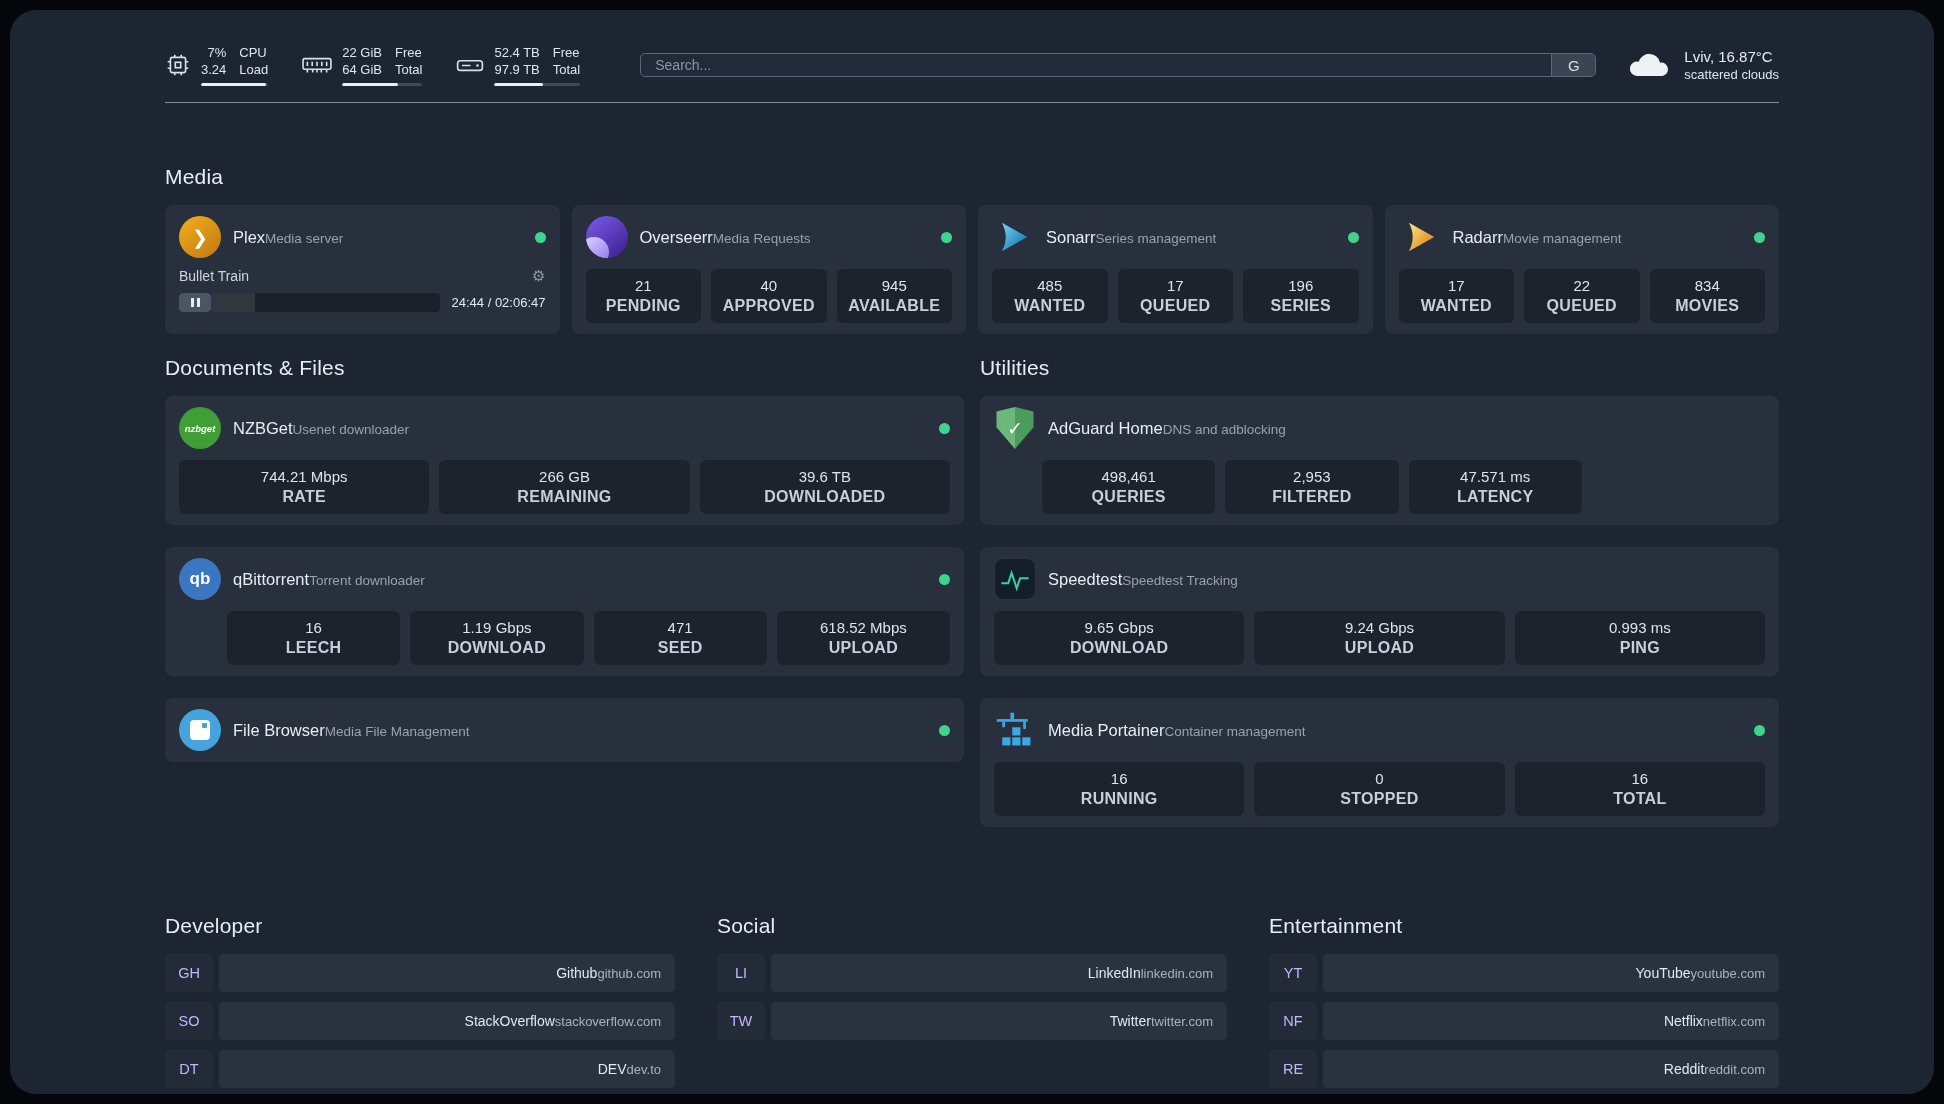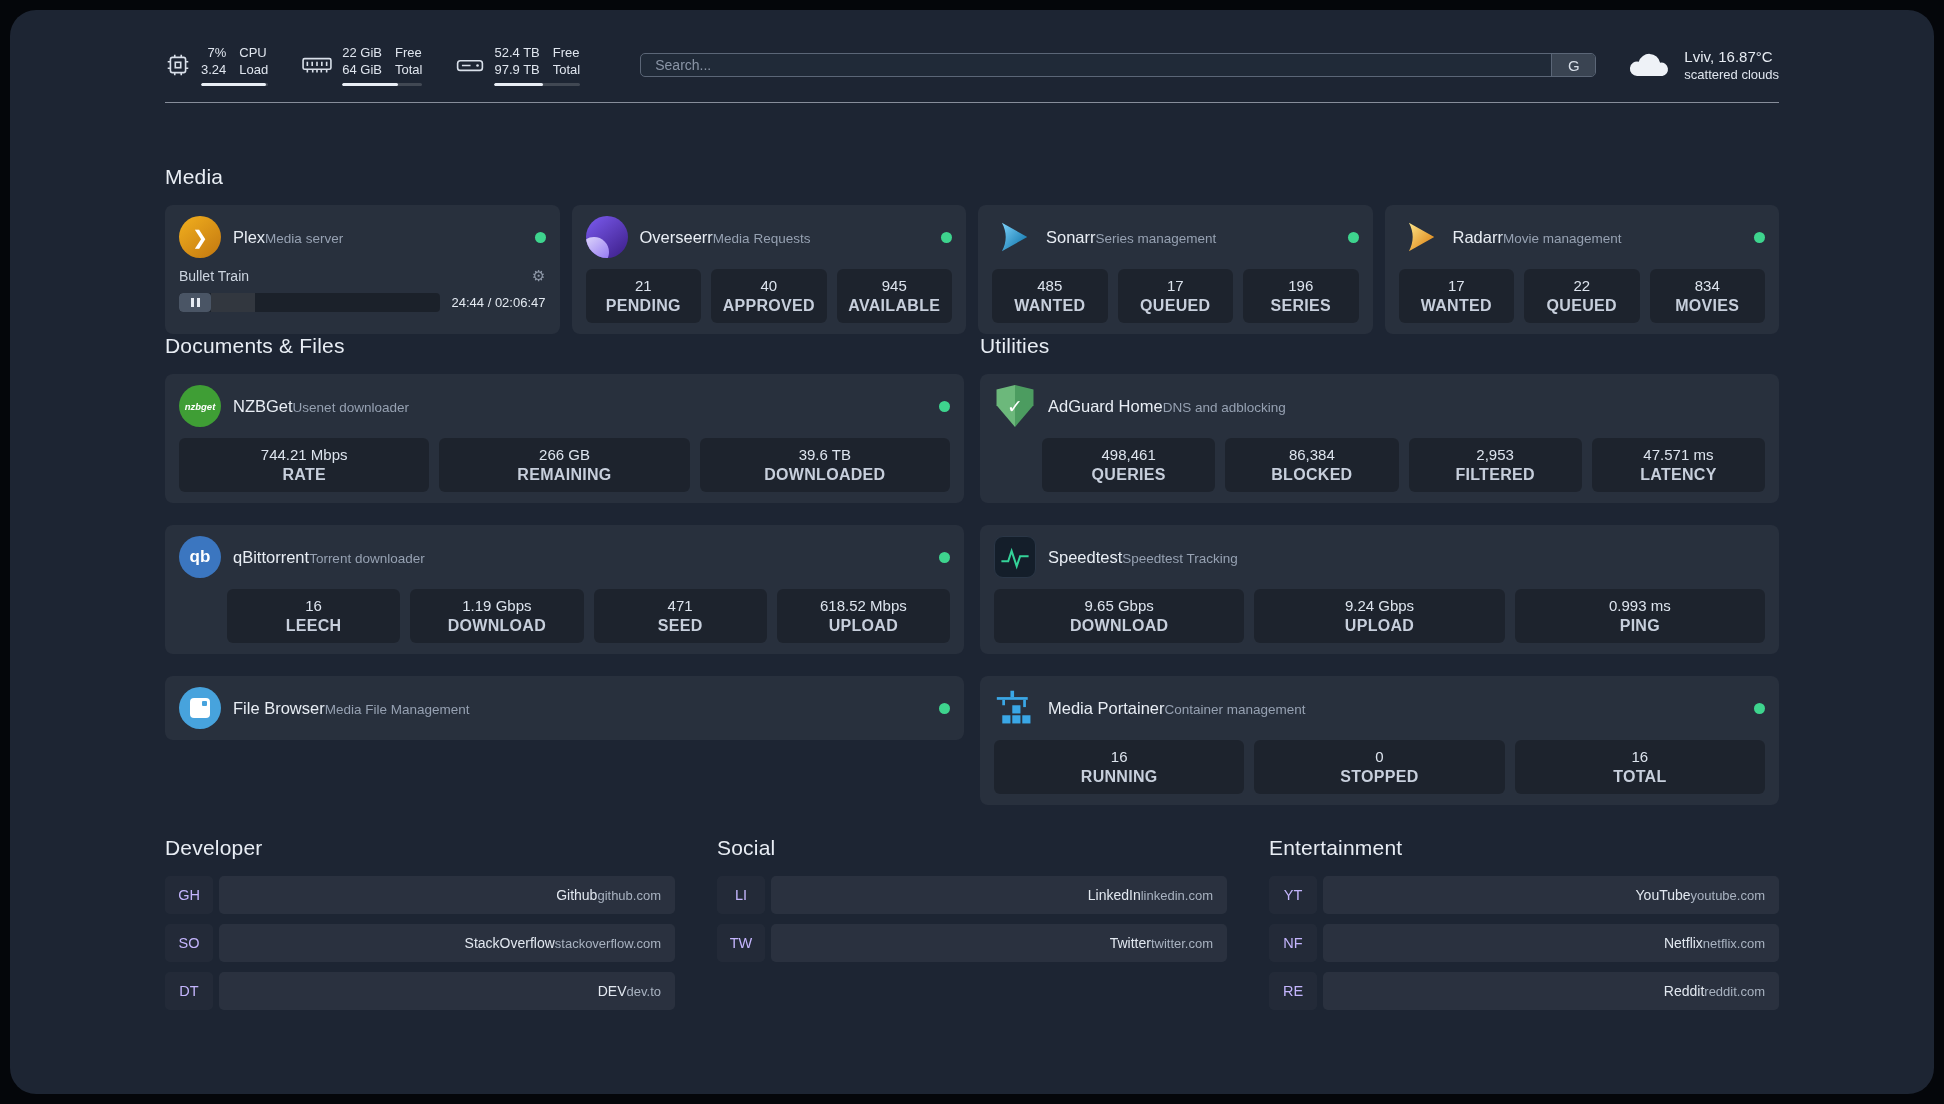--- a/index.html
+++ b/index.html
@@ -89,26 +89,26 @@
   .gear { color:#8f99a9; font-size:15px; cursor:pointer; }
   .pbot { display:flex; align-items:center; gap:12px; margin-top:8px; }
   .strip { flex:1; height:19px; background:rgba(0,0,0,0.30); border-radius:4px;
     display:flex; align-items:center; overflow:hidden; }
   .pause { width:32px; height:19px; background:#4a5565; border-radius:4px;
     display:flex; align-items:center; justify-content:center; gap:3px; cursor:pointer; flex:none; }
   .pause i { width:3px; height:9px; background:#e6ebf2; display:block; }
   .strip .fill { display:block; height:100%; background:rgba(255,255,255,0.10); }
   .ptime { font-size:13px; color:#e3e9f1; white-space:nowrap; }
 
-  .twocol { display:grid; grid-template-columns:1fr 1fr; gap:0 16px; }
+  .twocol { display:grid; grid-template-columns:1fr 1fr; gap:0 16px; margin-top:22px; }
   .twocol .gtitle { margin-bottom:16px; }
   .stack .card + .card { margin-top:22px; }
 
   
-  .bmgrid { display:grid; grid-template-columns:repeat(3,1fr); gap:0 42px; margin-top:31px; }
+  .bmgrid { display:grid; grid-template-columns:repeat(3,1fr); gap:0 42px; margin-top:87px; }
   .bmcol .gtitle { margin-bottom:16px; }
   .bmrow { display:flex; height:38px; margin-bottom:10px; text-decoration:none; cursor:pointer; }
   .bmabbr { width:48px; flex:none; background:rgba(255,255,255,0.028); border-radius:5px; margin-right:6px;
     display:flex; align-items:center; justify-content:center; font-size:14.5px; color:#c4b5fd; }
   .bmpill { flex:1; background:rgba(255,255,255,0.06); border-radius:5px;
     display:flex; align-items:center; justify-content:flex-end; padding:0 14px; }
   .bmname { font-size:14px; color:#e2e8f0; }
   .bmurl { font-size:13px; color:#a8b2c0; }
 </style>
 </head>
@@ -429,24 +429,20 @@
               </span>
             <div class="ctitles">
               <div class="cname">AdGuard Home</div>
               <div class="cdesc">DNS and adblocking</div>
             </div>
           </div>
           <div class="stats c4">
             <div class="tile">
                 <div class="val">498,461</div>
                 <div class="lab">QUERIES</div>
-              </div>
-            <div class="tile">
-                <div class="val">86,384</div>
-                <div class="lab">BLOCKED</div>
               </div>
             <div class="tile">
                 <div class="val">2,953</div>
                 <div class="lab">FILTERED</div>
               </div>
             <div class="tile">
                 <div class="val">47.571 ms</div>
                 <div class="lab">LATENCY</div>
               </div>
           </div>

